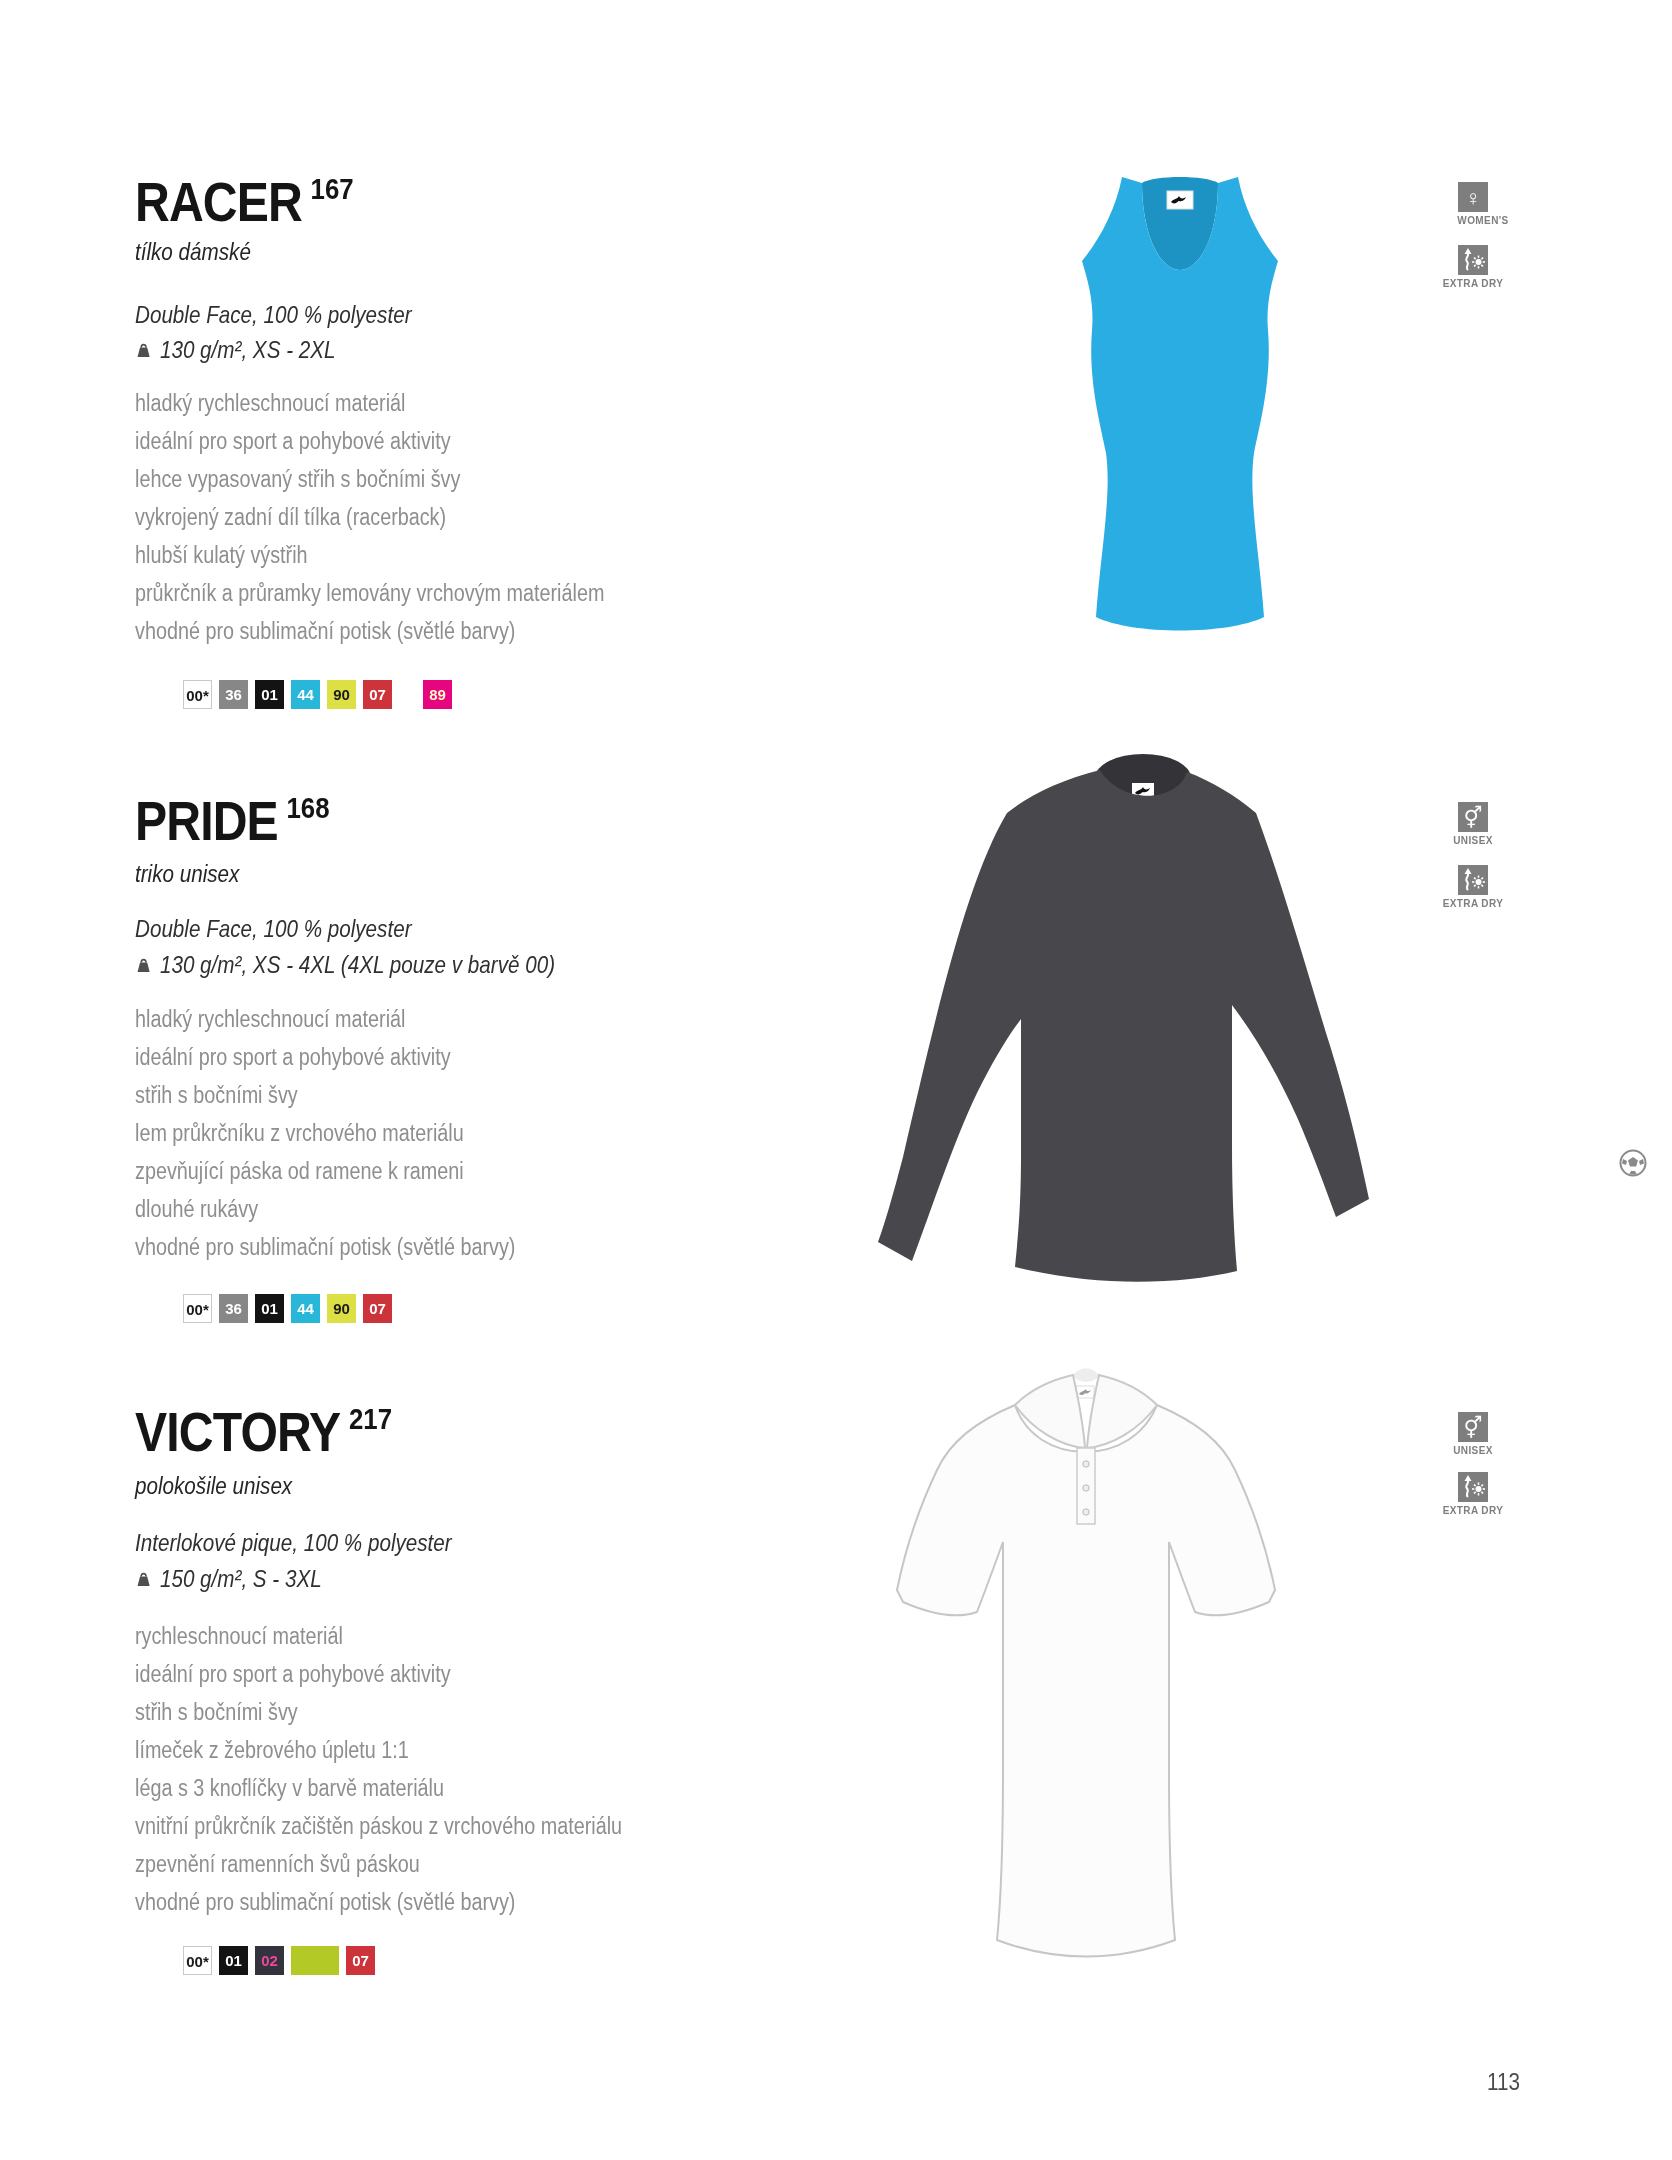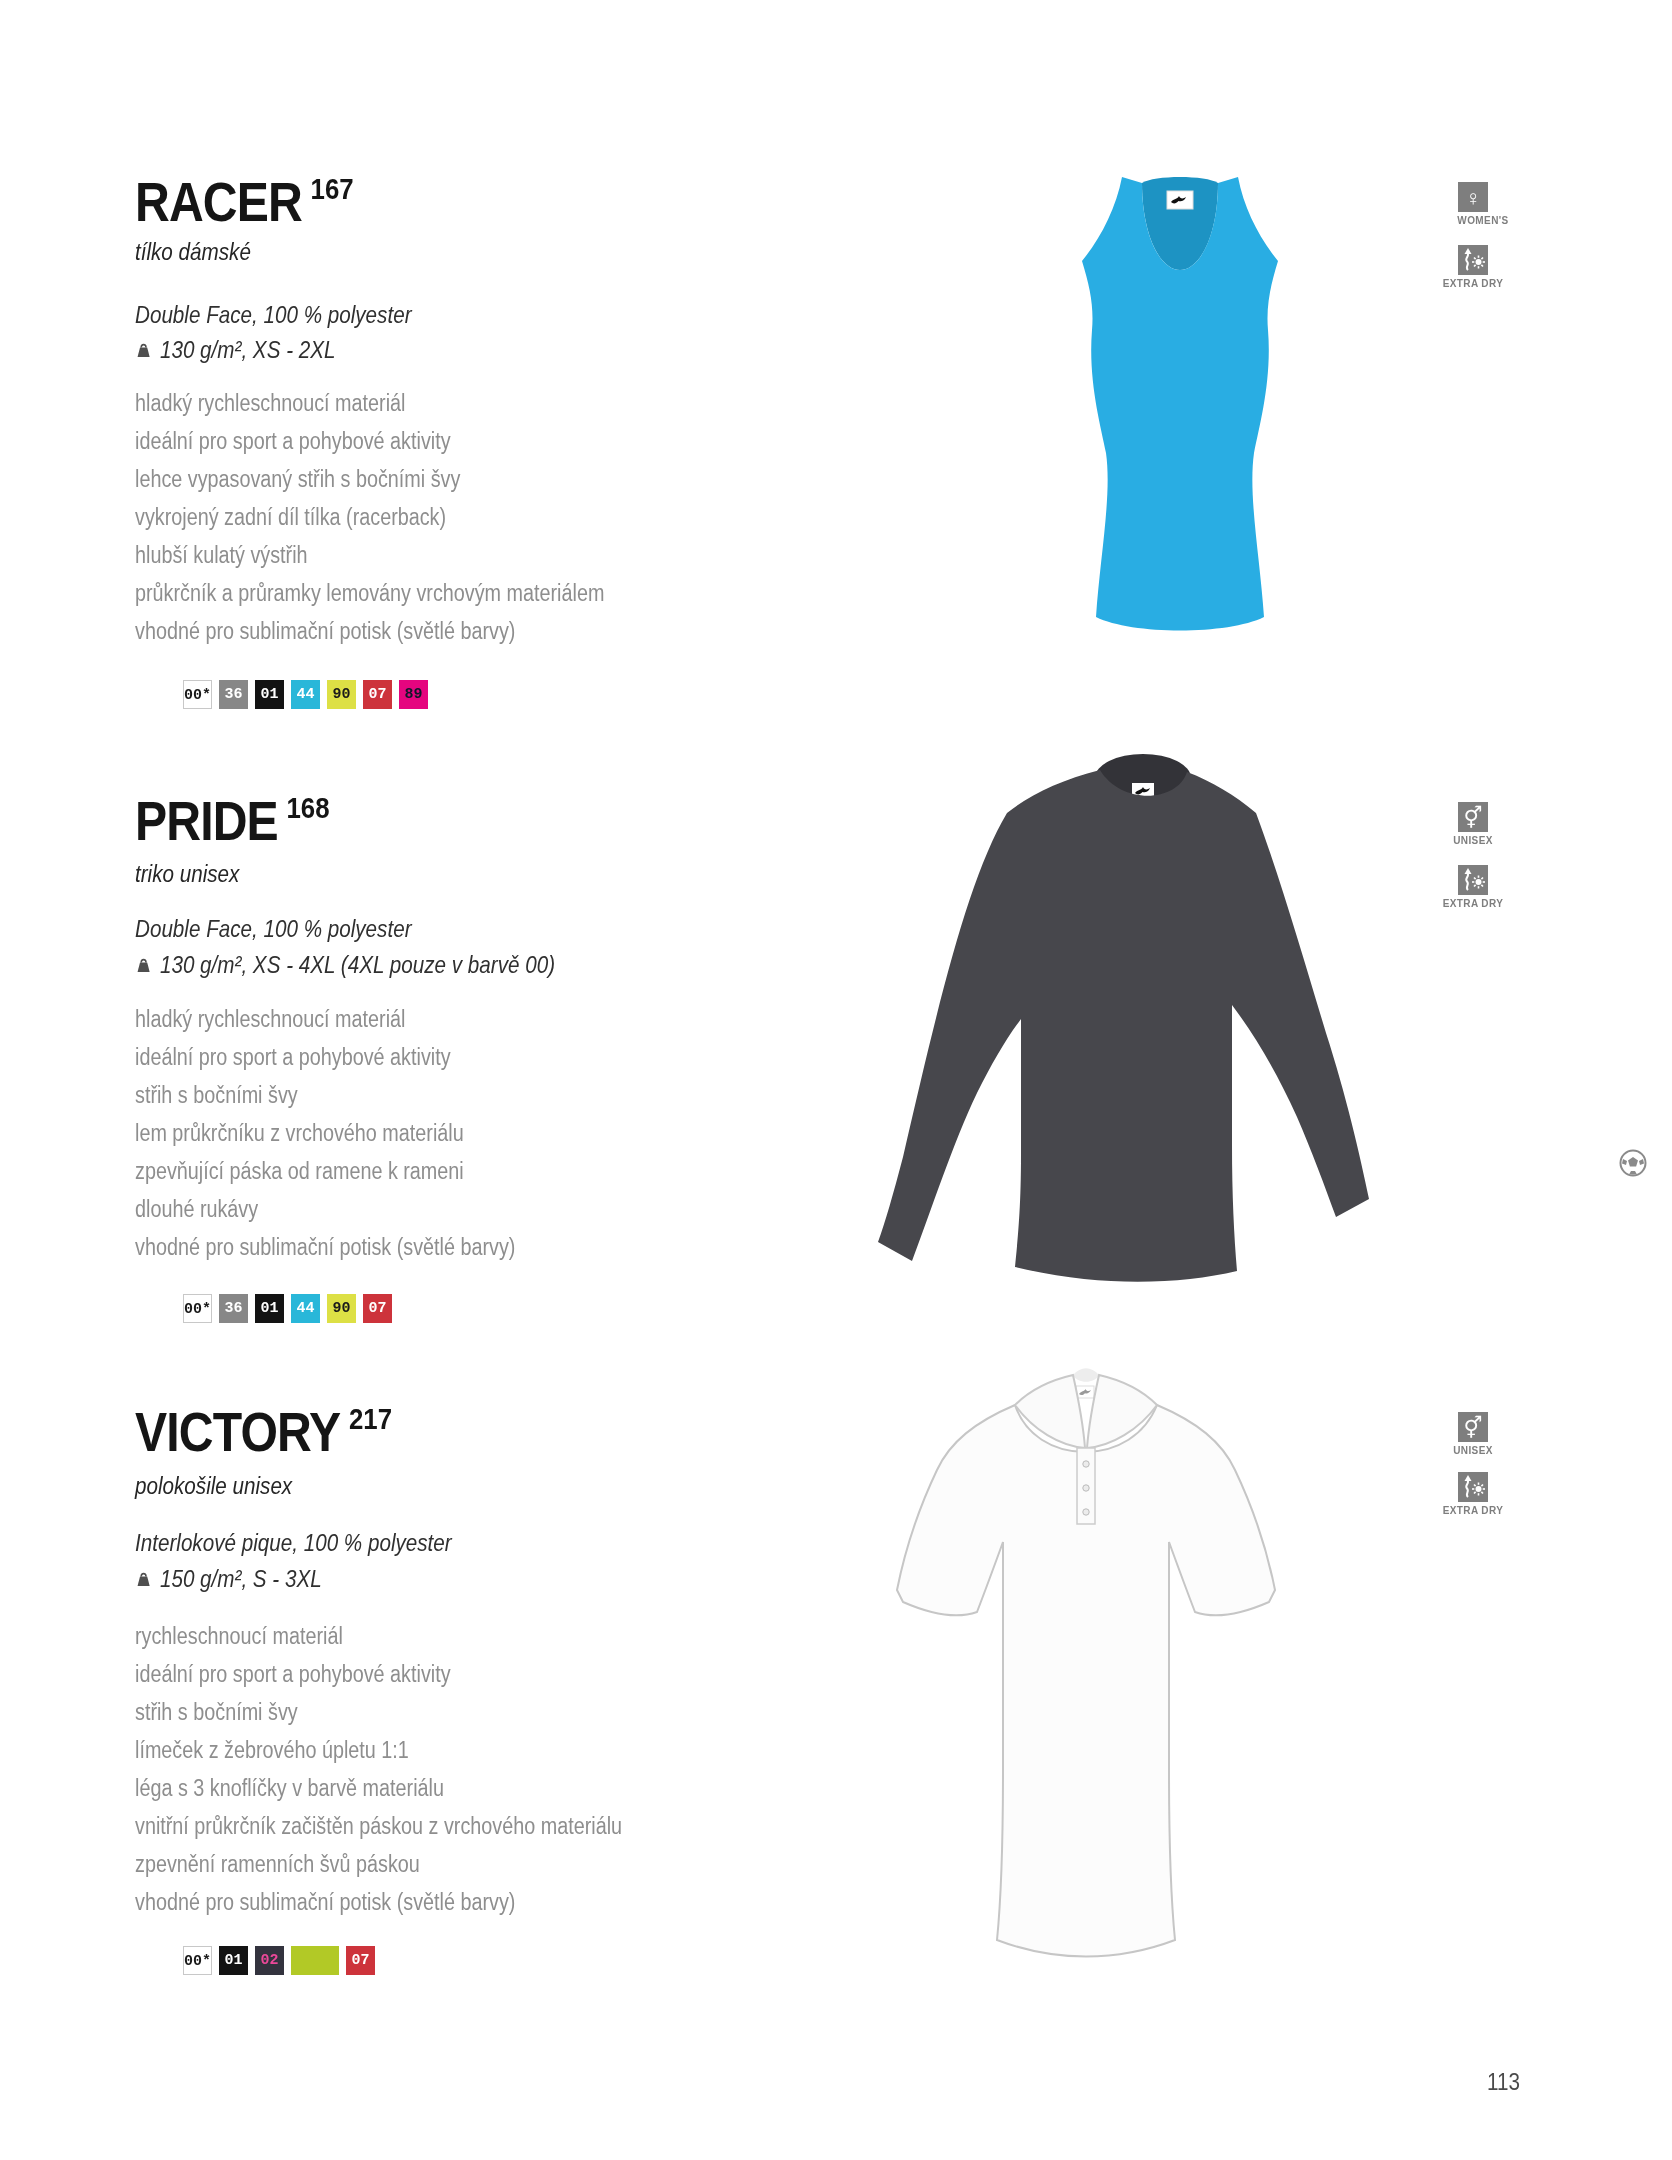--- a/index.html
+++ b/index.html
@@ -8,21 +8,21 @@
   .abs{position:absolute;}
   .cond{transform:scaleX(0.86);transform-origin:0 0;white-space:nowrap;}
   .title{font-size:56px;font-weight:bold;letter-spacing:-1px;line-height:1;color:#151515;}
   .title .code{font-size:30px;font-weight:bold;vertical-align:22px;margin-left:10px;letter-spacing:0;}
   .subtitle{font-size:24px;font-style:italic;color:#262626;line-height:1;}
   .material{font-size:24px;font-style:italic;color:#303030;line-height:1;}
   .meta-row{display:flex;align-items:center;font-size:24px;font-style:italic;color:#303030;line-height:1;}
   .meta-row svg{margin-right:9px;flex:0 0 auto;}
   .features{font-size:23px;color:#8e8e8e;line-height:38px;}
   .features div{height:38px;}
-  .swatches{display:flex;gap:7px;font-family:Liberation Mono, monospace;}
+  .swatches{display:flex;gap:7px;}
   .swatch{width:29px;height:29px;font-size:15px;font-weight:bold;text-align:center;
           line-height:29px;box-sizing:border-box;}
   .badge-square{width:30px;height:30px;background:#7e7e7e;display:flex;align-items:center;
                 justify-content:center;color:#ffffff;font-size:21px;line-height:1;}
   .badge-label{width:110px;text-align:center;font-size:10px;font-weight:bold;color:#7e7e7e;
                letter-spacing:0.4px;line-height:1;}
   .page-num{font-size:24px;color:#4a4a4a;}
   svg{display:block;}
 </style>
 </head>
@@ -49,21 +49,21 @@
   <div>průkrčník a průramky lemovány vrchovým materiálem</div>
   <div>vhodné pro sublimační potisk (světlé barvy)</div>
 </div>
 <div class="abs swatches" style="left:183px;top:680px;">
   <div class="swatch" style="background-color: rgb(255, 255, 255); color: rgb(26, 26, 26); border: 1px solid rgb(200, 200, 200);">00*</div>
   <div class="swatch" style="background-color: rgb(135, 135, 135); color: rgb(255, 255, 255);">36</div>
   <div class="swatch" style="background-color: rgb(19, 19, 19); color: rgb(255, 255, 255);">01</div>
   <div class="swatch" style="background-color: rgb(41, 183, 217); color: rgb(255, 255, 255);">44</div>
   <div class="swatch" style="background-color: rgb(221, 224, 69); color: rgb(26, 26, 26);">90</div>
   <div class="swatch" style="background-color: rgb(205, 51, 59); color: rgb(255, 255, 255);">07</div>
-  <div class="swatch" style="background-color: rgb(229, 5, 127); color: #0f172a;">89</div>
+  <div class="swatch" style="background-color: rgb(229, 5, 127); color: #fef9c3; margin-left: 24px;">89</div>
 </div>
 
 <div class="abs badge-square" style="left:1458px;top:182px;">
   <span>♀</span>
 </div>
 <div class="abs badge-label" style="left:1428px;top:216px;">WOMEN'S</div>
 <div class="abs badge-square" style="left:1458px;top:245px;">
   <svg width="30" height="30" viewBox="0 0 30 30">
     <path d="M10,25 C6.5,22 12,19.5 9,16.5 C6,13.5 12,11 9.5,8.5" fill="none" stroke="#ffffff" stroke-width="2"></path>
     <path d="M10,3 L6.5,9 L13.5,9 Z" fill="#ffffff"></path>

